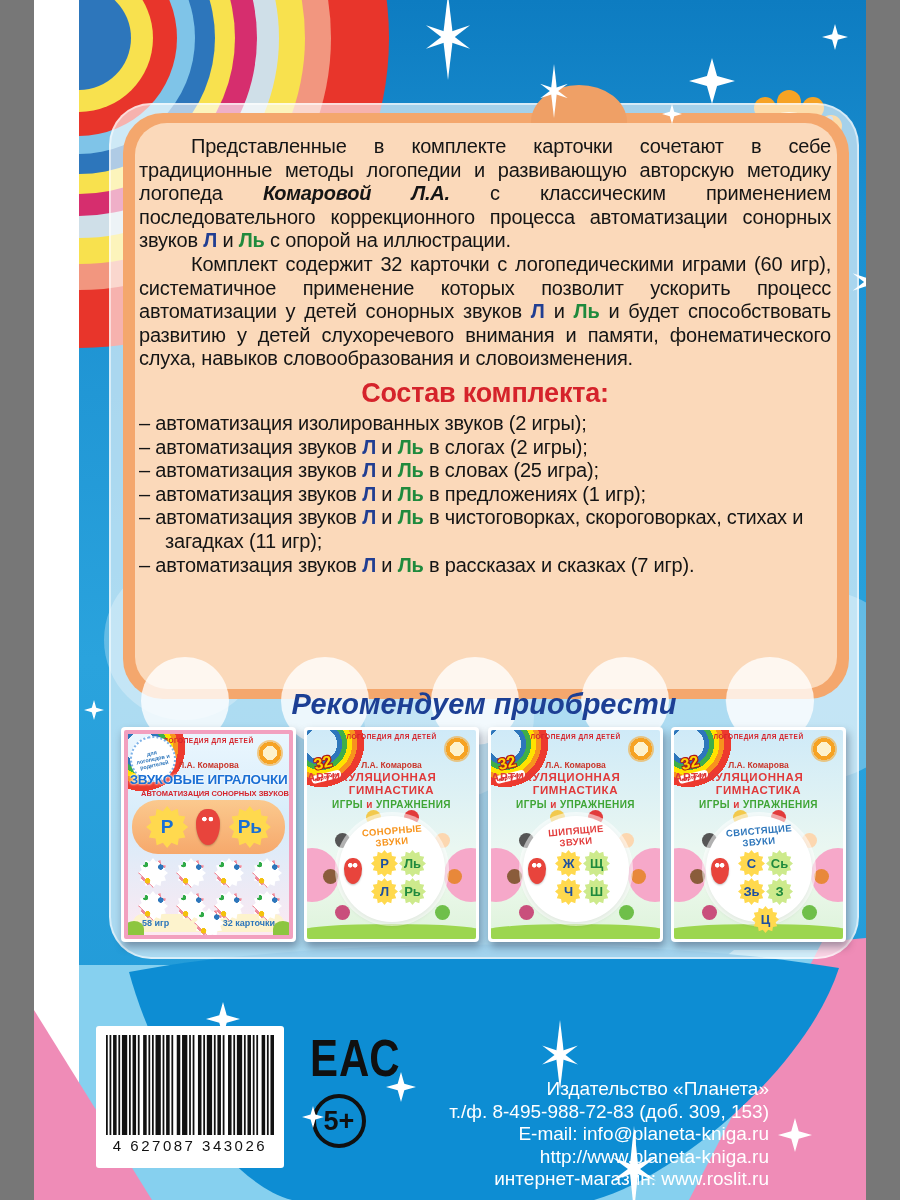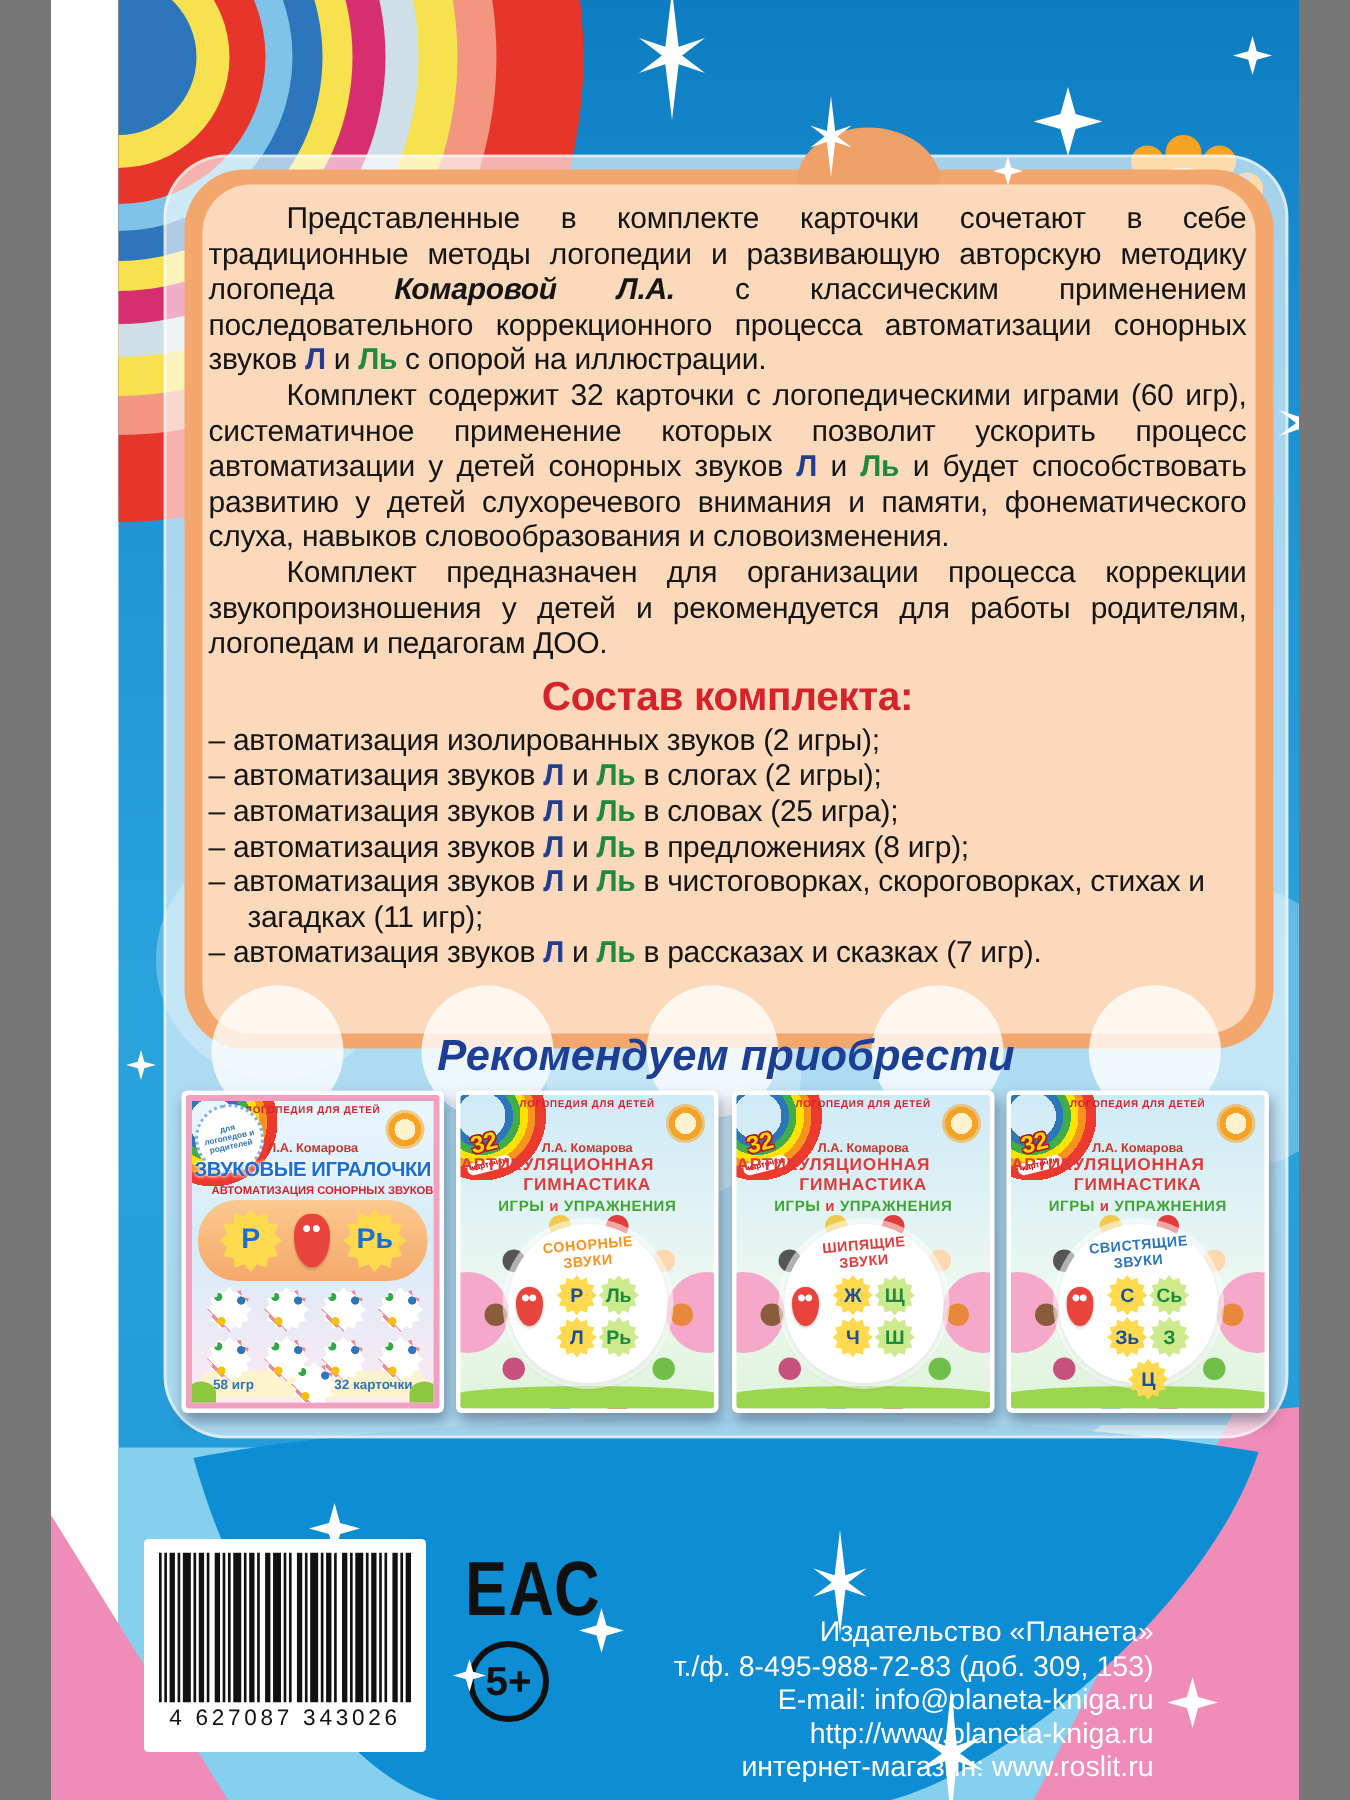--- a/index.html
+++ b/index.html
@@ -202,27 +202,26 @@
     <div class="peach"></div>
     <div class="wbump" style="left:30px"></div>
     <div class="wbump" style="left:170px"></div>
     <div class="wbump" style="left:320px"></div>
     <div class="wbump" style="left:470px"></div>
     <div class="wbump" style="left:615px"></div>
 
     <div class="textwrap">
       <p class="para"><span>Представленные в комплекте карточки сочетают в себе традиционные методы логопедии и развивающую авторскую методику логопеда </span><span class="seg-bi">Комаровой Л.А.</span><span> с классическим применением последовательного коррекционного процесса автоматизации сонорных звуков </span><span class="seg-bl">Л</span><span> и </span><span class="seg-gr">Ль</span><span> с опорой на иллюстрации.</span></p>
       <p class="para"><span>Комплект содержит 32 карточки с логопедическими играми (60 игр), систематичное применение которых позволит ускорить процесс автоматизации у детей сонорных звуков </span><span class="seg-bl">Л</span><span> и </span><span class="seg-gr">Ль</span><span> и будет способствовать развитию у детей слухоречевого внимания и памяти, фонематического слуха, навыков словообразования и словоизменения.</span></p>
-      <p class="para"><span>Комплект предназначен для организации процесса коррекции звукопроизношения у детей и рекомендуется для работы родителям, логопедам и педагогам ДОО.</span></p>
       <h2 class="contents-heading">Состав комплекта:</h2>
       <div>
         <div class="li"><span>– автоматизация изолированных звуков (2 игры);</span></div>
         <div class="li"><span>– автоматизация звуков </span><span class="seg-bl">Л</span><span> и </span><span class="seg-gr">Ль</span><span> в слогах (2 игры);</span></div>
         <div class="li"><span>– автоматизация звуков </span><span class="seg-bl">Л</span><span> и </span><span class="seg-gr">Ль</span><span> в словах (25 игра);</span></div>
-        <div class="li"><span>– автоматизация звуков </span><span class="seg-bl">Л</span><span> и </span><span class="seg-gr">Ль</span><span> в предложениях (8 игр);</span></div>
+        <div class="li"><span>– автоматизация звуков </span><span class="seg-bl">Л</span><span> и </span><span class="seg-gr">Ль</span><span> в предложениях (1 игр);</span></div>
         <div class="li"><span>– автоматизация звуков </span><span class="seg-bl">Л</span><span> и </span><span class="seg-gr">Ль</span><span> в чистоговорках, скороговорках, стихах и загадках (11 игр);</span></div>
         <div class="li"><span>– автоматизация звуков </span><span class="seg-bl">Л</span><span> и </span><span class="seg-gr">Ль</span><span> в рассказах и сказках (7 игр).</span></div>
       </div>
     </div>
 
     <h2 class="recommend">Рекомендуем приобрести</h2>
   </div>
 
   <div class="cover c1" style="left:87px">
     <div class="cov">

